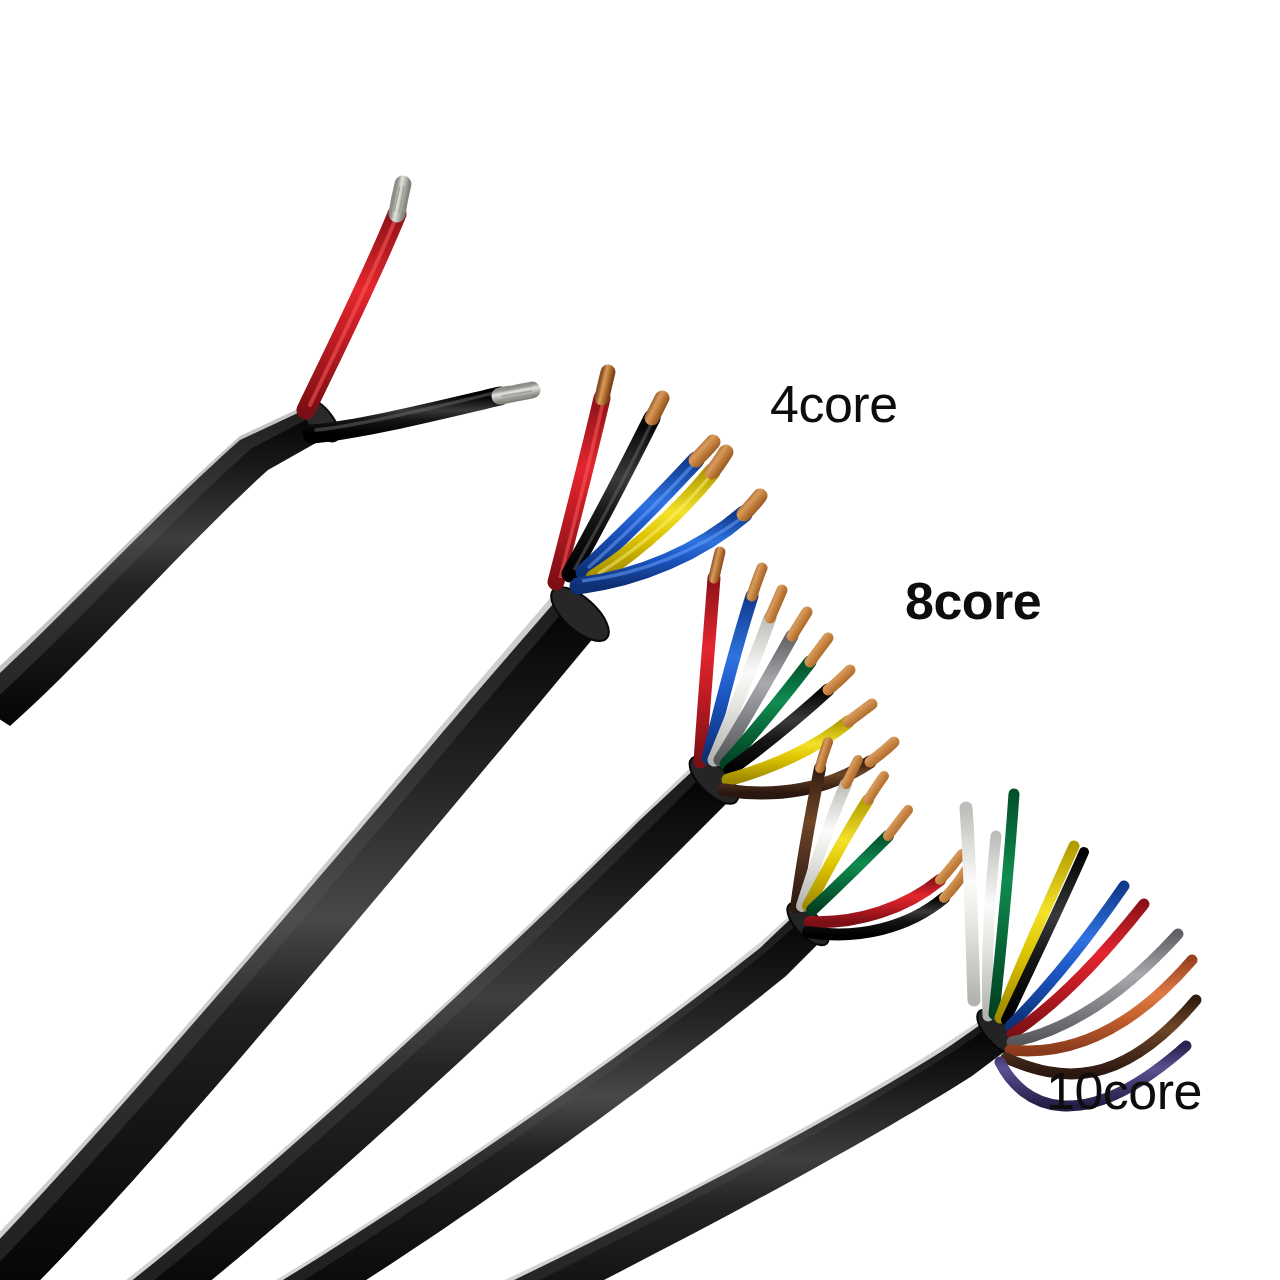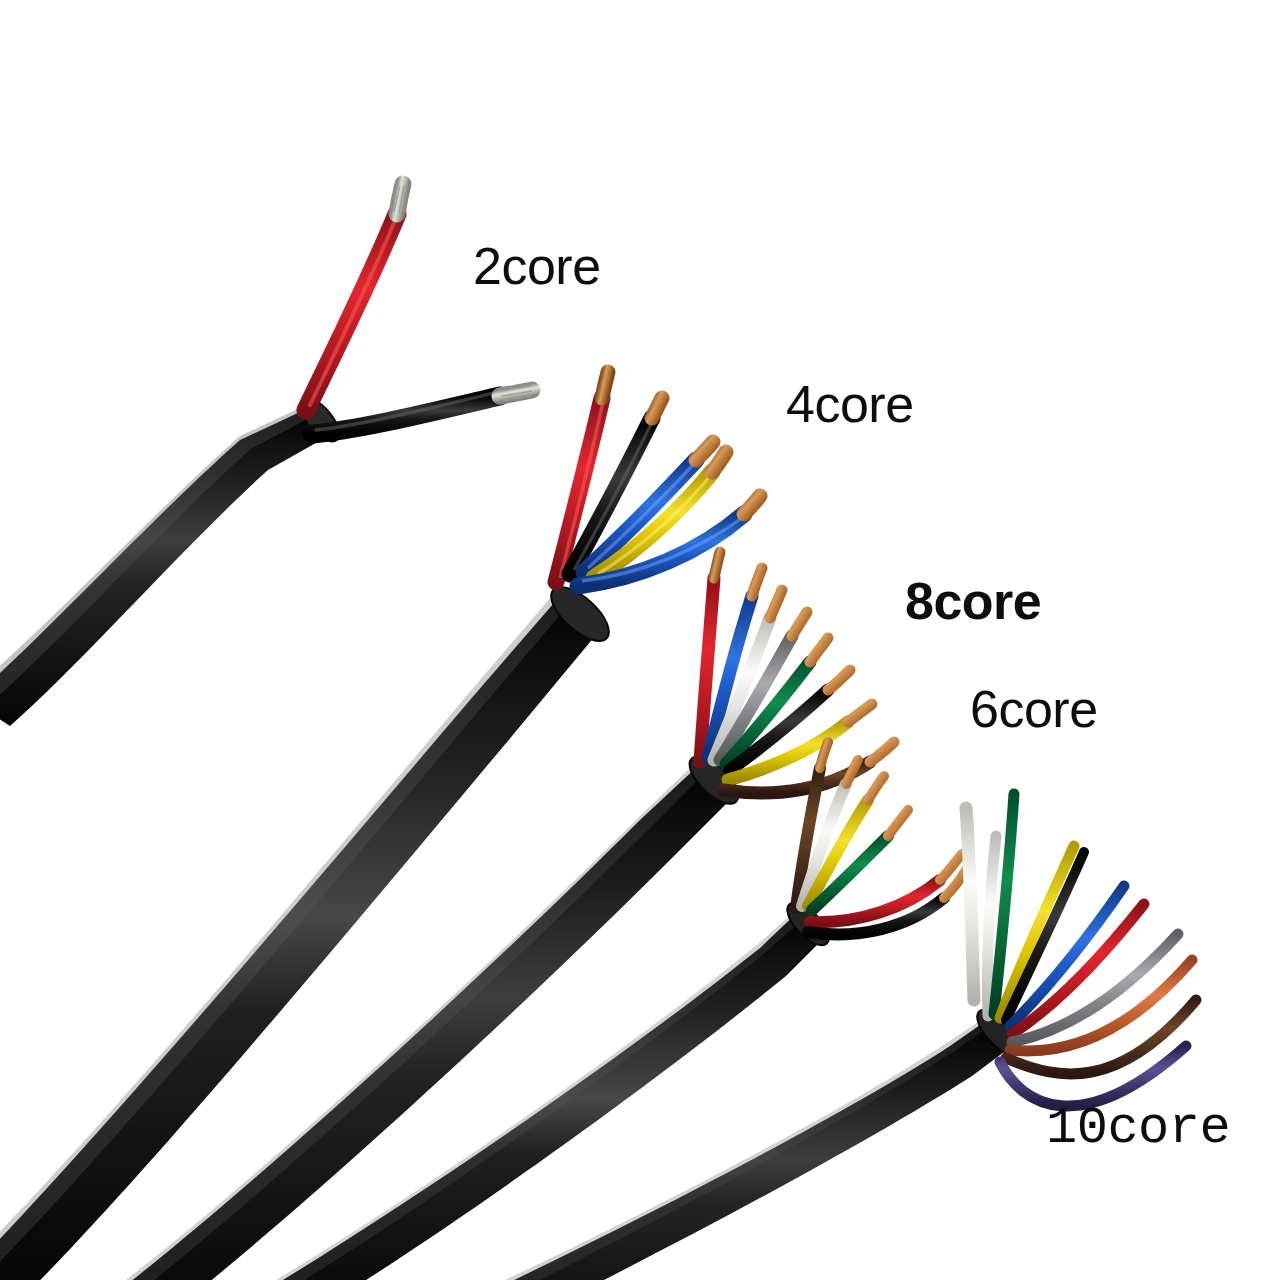--- a/index.html
+++ b/index.html
@@ -26,24 +26,24 @@
     color: #0d0d0d;
     font-family: "Liberation Sans", "DejaVu Sans", sans-serif;
     font-size: 52px;
     font-weight: 400;
     letter-spacing: -0.5px;
     white-space: nowrap;
     line-height: 1;
     user-select: none;
   }
   #lbl-2core  { left: 473px; top: 240px; }
-  #lbl-4core  { left: 786px; top: 378px; }
+  #lbl-4core  { left: 770px; top: 378px; }
   #lbl-8core  { left: 905px; top: 575px; font-weight: bold; }
   #lbl-6core  { left: 970px; top: 683px; }
-  #lbl-10core { left: 1046px; top: 1103px; font-family: Liberation Mono, monospace; }
+  #lbl-10core { left: 1046px; top: 1065px; }
 </style>
 </head>
 <body>
 
 <div id="stage">
 
   <svg id="scene" viewBox="0 0 1280 1280" xmlns="http://www.w3.org/2000/svg">
     <defs>
       <linearGradient id="jacketGrad" x1="0" y1="0" x2="0" y2="1">
         <stop offset="0%" stop-color="#000000"></stop>
@@ -299,19 +299,17 @@
       <path d="M 1012 1042 C 1062 1032 1118 1000 1178 934" stroke="url(#gGray)" stroke-width="11" fill="none" stroke-linecap="round"></path>
 
       <path d="M 1010 1050 C 1066 1056 1128 1034 1192 960" stroke="url(#gOrange)" stroke-width="11" fill="none" stroke-linecap="round"></path>
 
       <path d="M 1006 1058 C 1060 1082 1120 1090 1196 1000" stroke="url(#gBrown)" stroke-width="11" fill="none" stroke-linecap="round"></path>
 
       <path d="M 1000 1062 C 1022 1106 1080 1140 1186 1046" stroke="url(#gPurple)" stroke-width="11" fill="none" stroke-linecap="round"></path>
     </g>
   </svg>
 
-  <div class="label" id="lbl-2core">2core</div>
   <div class="label" id="lbl-4core">4core</div>
   <div class="label" id="lbl-8core">8core</div>
-  <div class="label" id="lbl-6core">6core</div>
   <div class="label" id="lbl-10core">10core</div>
 
 </div>
 
 </body></html>

